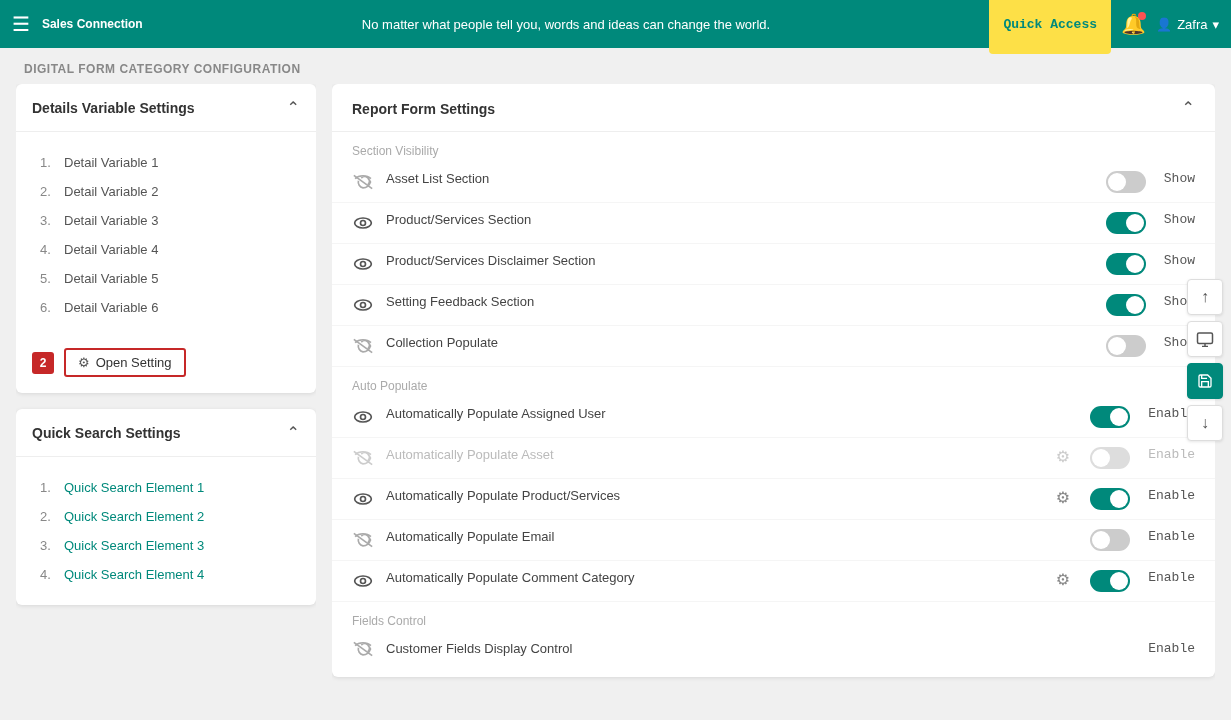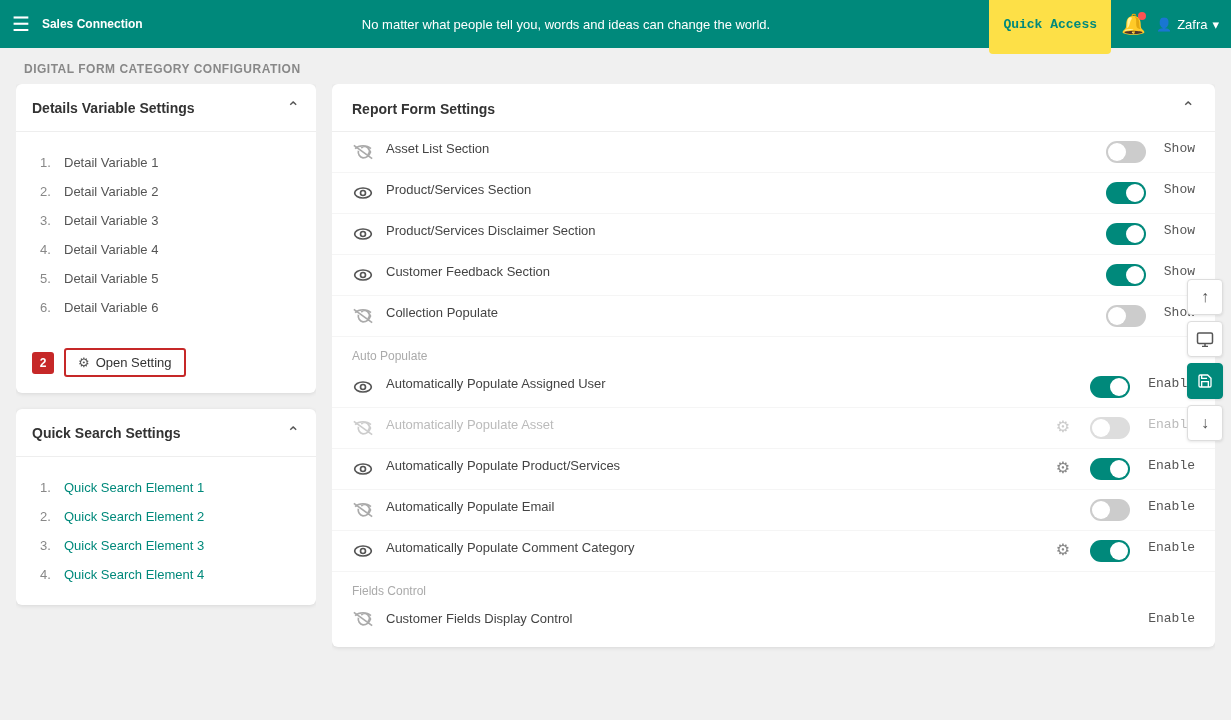--- a/index.html
+++ b/index.html
@@ -436,20 +436,21 @@
 
     </div>
 
     <div class="right-col">
       <div class="report-panel">
         <div class="report-panel-header">
           <span class="panel-title">Report Form Settings</span>
           <span class="panel-collapse-icon">⌃</span>
         </div>
 
+        <div class="section-label">Section Visibility</div>
 
         <div class="setting-row">
           <span class="setting-icon">
             <svg width="20" height="16" viewBox="0 0 24 18" fill="none" stroke="#aaa" stroke-width="2">
                 <path d="M1 1l22 16M9.9 4.4A5 5 0 0118 12M6.5 7.5A7 7 0 0012 16c4 0 7.5-2.7 9-7-0.6-1.5-1.6-3-2.9-4.1"></path>
                 <path d="M2.5 5C4.5 3 8 1.5 12 1.5c4 0 7.5 1.5 9.5 3.5"></path>
               </svg>
           </span>
           <span class="setting-name">Asset List Section</span>
           <span class="toggle off"></span>
@@ -480,21 +481,21 @@
           <span class="toggle-label">Show</span>
         </div>
 
         <div class="setting-row">
           <span class="setting-icon active">
             <svg width="20" height="14" viewBox="0 0 24 16" fill="none" stroke="#555" stroke-width="2">
                 <ellipse cx="12" cy="8" rx="10" ry="6"></ellipse>
                 <circle cx="12" cy="8" r="3"></circle>
               </svg>
           </span>
-          <span class="setting-name">Customer Feedback Section</span>
+          <span class="setting-name">Setting Feedback Section</span>
           <span class="toggle on"></span>
           <span class="toggle-label">Show</span>
         </div>
 
         <div class="setting-row">
           <span class="setting-icon">
             <svg width="20" height="16" viewBox="0 0 24 18" fill="none" stroke="#aaa" stroke-width="2">
                 <path d="M1 1l22 16M9.9 4.4A5 5 0 0118 12M6.5 7.5A7 7 0 0012 16c4 0 7.5-2.7 9-7-0.6-1.5-1.6-3-2.9-4.1"></path>
                 <path d="M2.5 5C4.5 3 8 1.5 12 1.5c4 0 7.5 1.5 9.5 3.5"></path>
               </svg>

